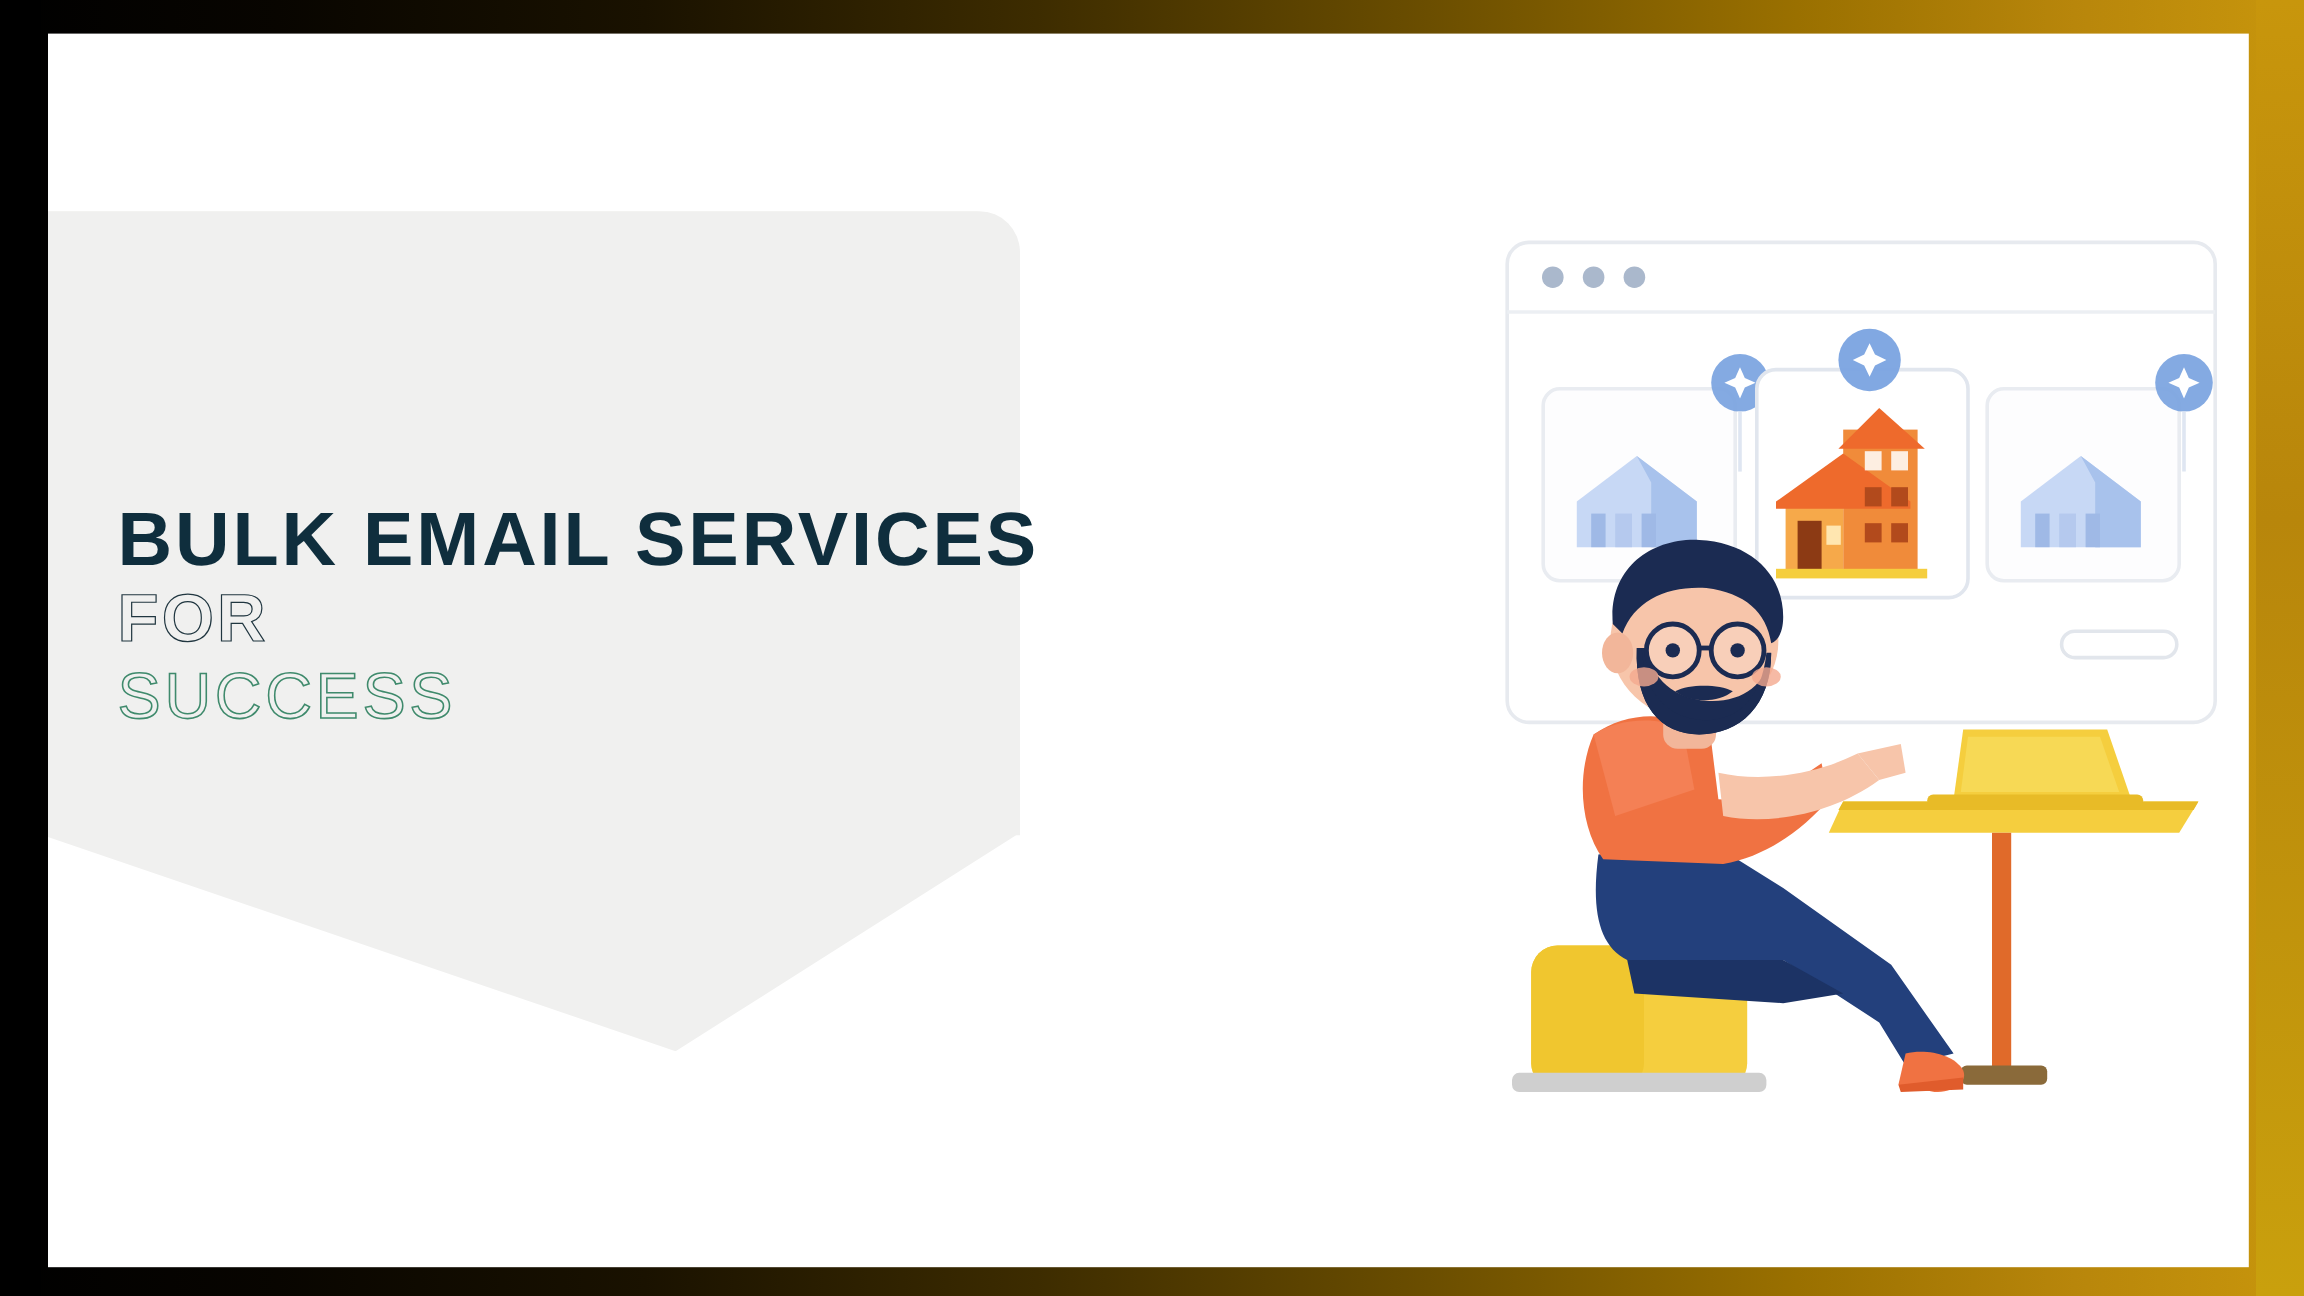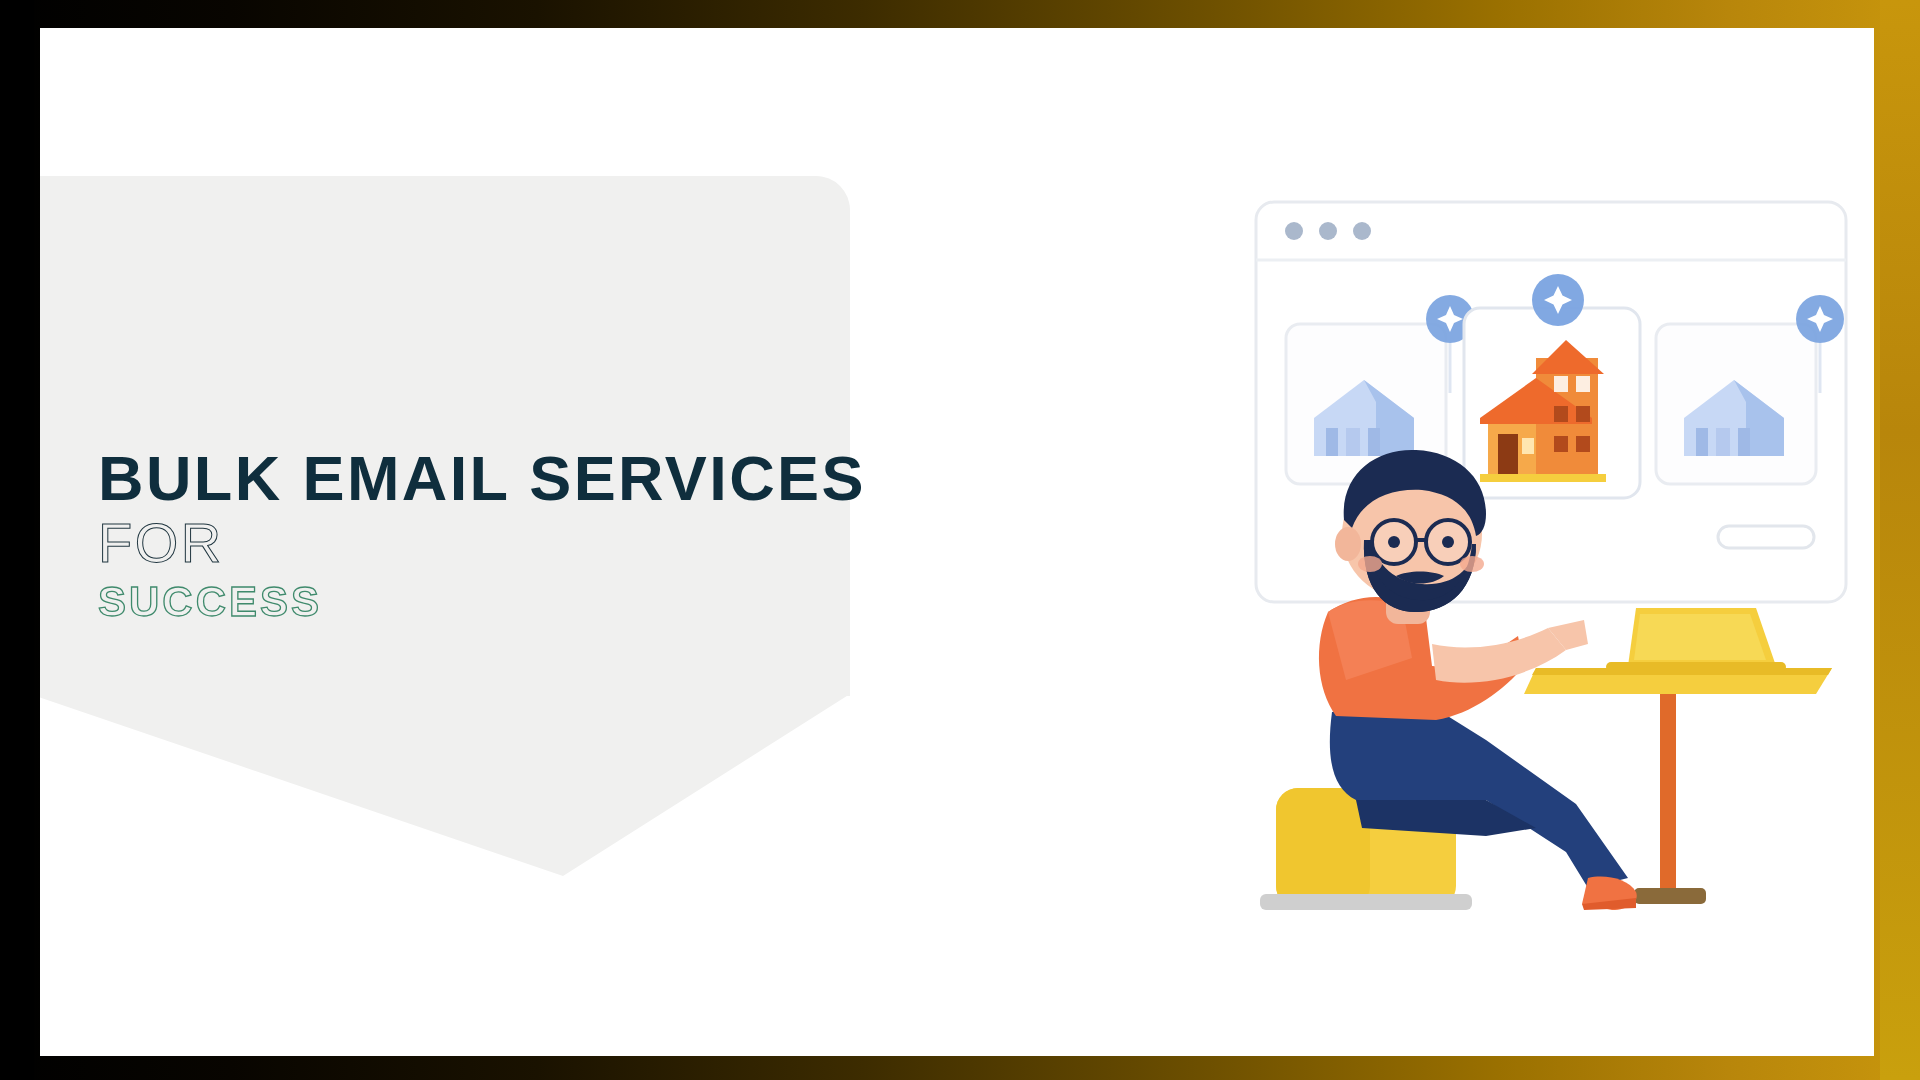--- a/index.html
+++ b/index.html
@@ -48,39 +48,39 @@
     position:absolute;
     left:-10px; top:148px;
     width:820px; height:520px;
     background:#f0f0ef;
     border-radius:0 36px 0 0;
   }
 
   
   #headline{
     position:absolute;
-    left:58px; top:416px;
+    left:58px; top:388px;
     width:1060px;
   }
   .hl-line{ display:block; white-space:nowrap; }
   .hl-1{
     font-size:63px; font-weight:bold; letter-spacing:2.4px;
     color:#0f2e3d; line-height:1.08;
   }
   .hl-2{
-    font-size:56px; font-weight:400; letter-spacing:2.5px;
+    font-size:56px; font-weight:700; letter-spacing:2.5px;
     color:#203640; line-height:1.10;
     -webkit-text-stroke:1px #203640; color:transparent;
   }
   .hl-3{
     font-size:58px; font-weight:bold; letter-spacing:2.6px;
     color:#10784f; line-height:1.12; margin-top:6px;
   }
   .hl-4{
-    font-size:42px; font-weight:700; letter-spacing:3px;
+    font-size:54px; font-weight:400; letter-spacing:3px;
     line-height:1.12; color:transparent;
     -webkit-text-stroke:1.3px #3f8a6c;
     margin-top:4px;
   }
 
   
   #illustration{
     position:absolute;
     right:18px; top:160px;
     width:620px; height:740px;

